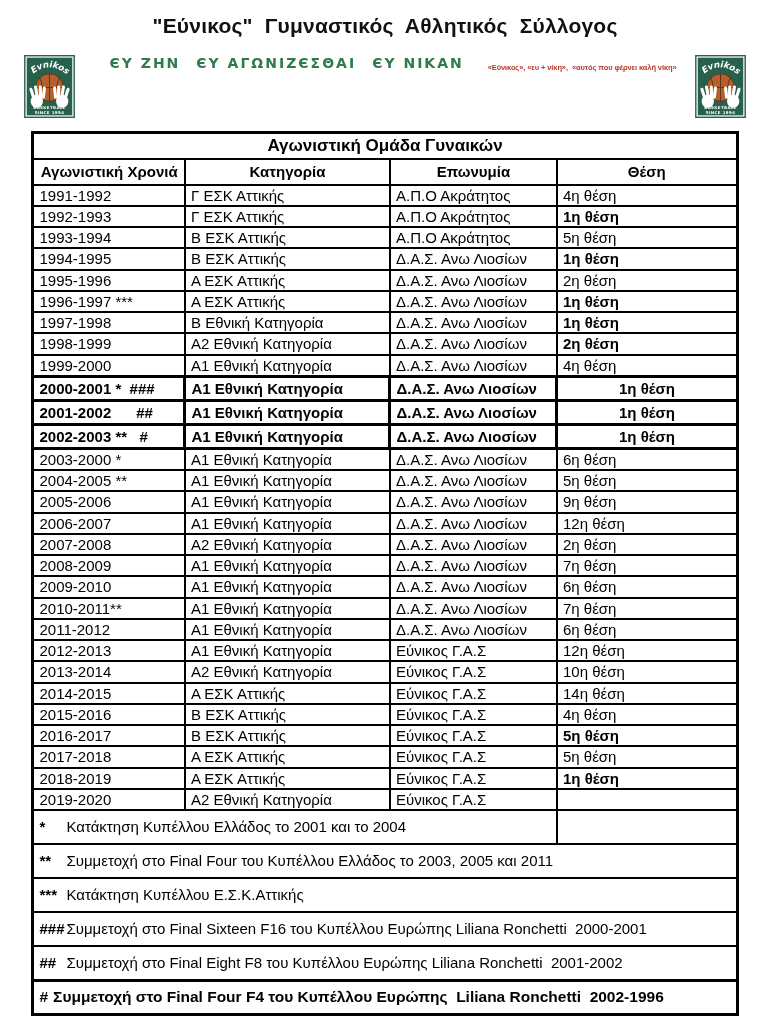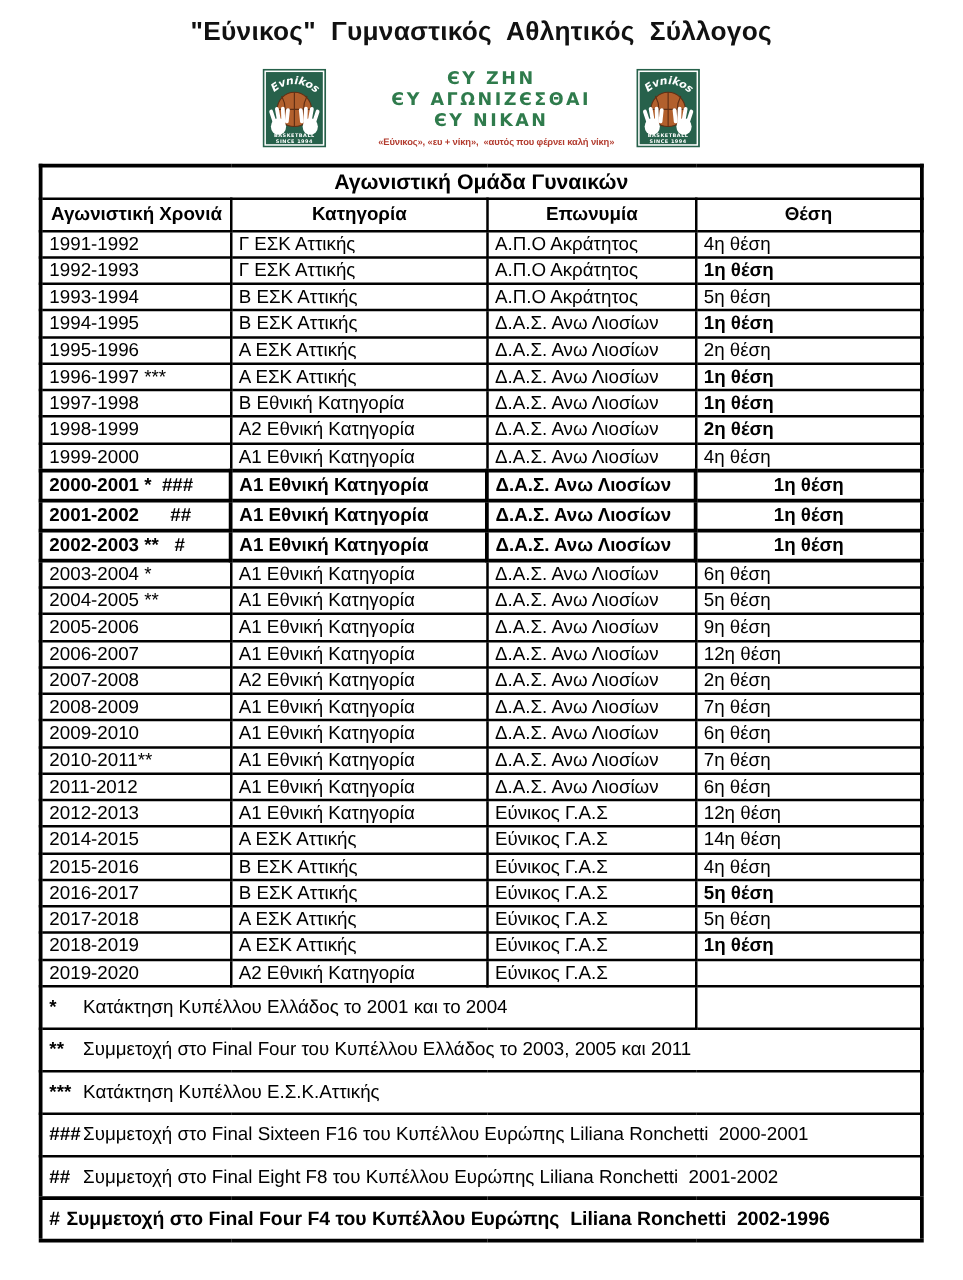--- a/index.html
+++ b/index.html
@@ -25,21 +25,21 @@
   }
 
   .header-band{
     margin-top:17px;
     display:flex;
     justify-content:center;
     align-items:flex-start;
     gap:18px;
   }
   .logo{width:51px;height:63px;display:block;}
-  .motto-block{display:flex;flex-direction:column;align-items:center;}
+  .motto-block{display:flex;flex-direction:row;align-items:flex-end;}
   .motto-line{
     font-family:"DejaVu Sans",sans-serif;
     font-weight:bold;
     font-size:14px;
     line-height:17px;
     letter-spacing:2px;
     color:var(--motto-green);
     white-space:pre;
     margin-left:16px;
   }
@@ -281,21 +281,21 @@
           <td>Δ.Α.Σ. Ανω Λιοσίων</td>
           <td class="bold center">1η θέση</td>
         </tr>
         <tr class="bold-row">
           <td class="year-cell">2002-2003 **   #</td>
           <td>Α1 Εθνική Κατηγορία</td>
           <td>Δ.Α.Σ. Ανω Λιοσίων</td>
           <td class="bold center">1η θέση</td>
         </tr>
         <tr>
-          <td class="year-cell">2003-2004 *</td>
+          <td class="year-cell">2003-2000 *</td>
           <td>Α1 Εθνική Κατηγορία</td>
           <td>Δ.Α.Σ. Ανω Λιοσίων</td>
           <td>6η θέση</td>
         </tr>
         <tr>
           <td class="year-cell">2004-2005 **</td>
           <td>Α1 Εθνική Κατηγορία</td>
           <td>Δ.Α.Σ. Ανω Λιοσίων</td>
           <td>5η θέση</td>
         </tr>
@@ -341,20 +341,26 @@
           <td>Δ.Α.Σ. Ανω Λιοσίων</td>
           <td>6η θέση</td>
         </tr>
         <tr>
           <td class="year-cell">2012-2013</td>
           <td>Α1 Εθνική Κατηγορία</td>
           <td>Εύνικος Γ.Α.Σ</td>
           <td>12η θέση</td>
         </tr>
         <tr>
+          <td class="year-cell">2013-2014</td>
+          <td>Α2 Εθνική Κατηγορία</td>
+          <td>Εύνικος Γ.Α.Σ</td>
+          <td>10η θέση</td>
+        </tr>
+        <tr>
           <td class="year-cell">2014-2015</td>
           <td>Α ΕΣΚ Αττικής</td>
           <td>Εύνικος Γ.Α.Σ</td>
           <td>14η θέση</td>
         </tr>
         <tr>
           <td class="year-cell">2015-2016</td>
           <td>Β ΕΣΚ Αττικής</td>
           <td>Εύνικος Γ.Α.Σ</td>
           <td>4η θέση</td>

